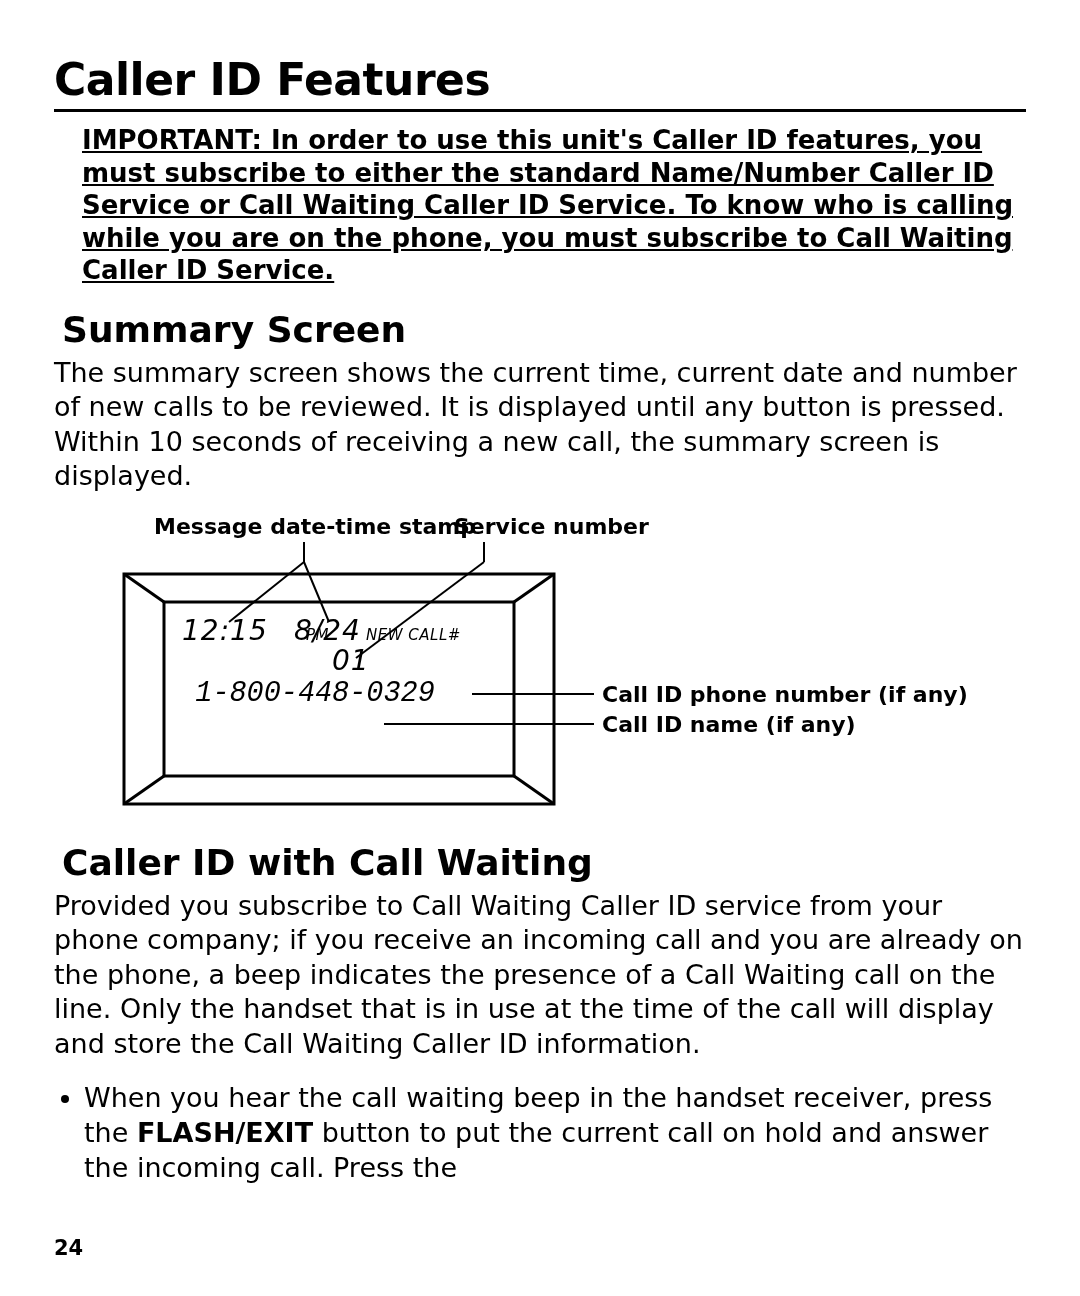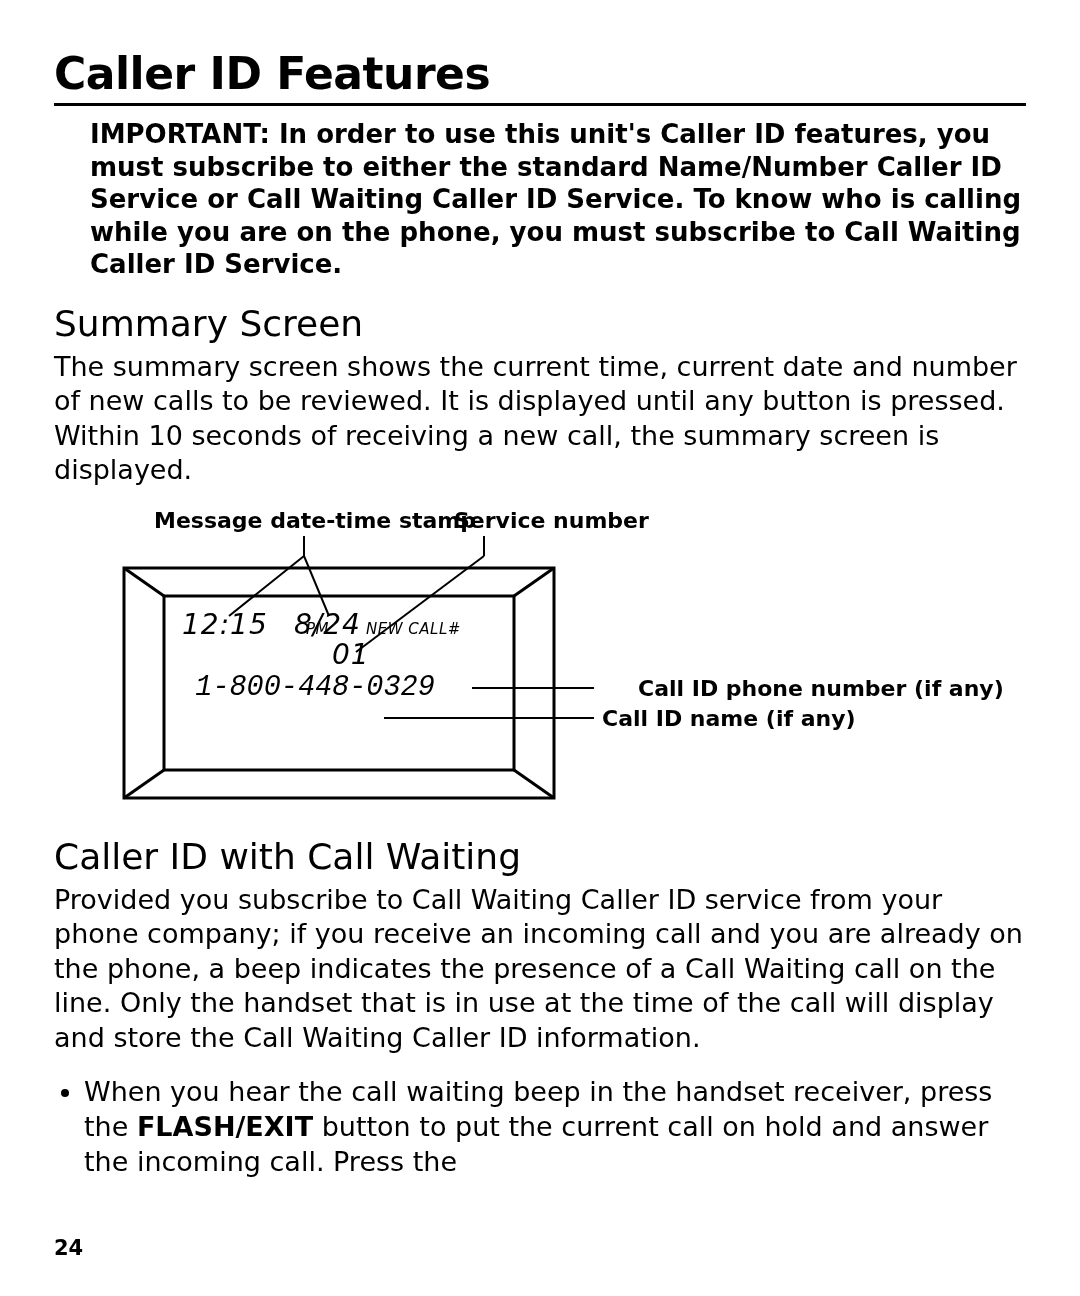--- a/index.html
+++ b/index.html
@@ -15,45 +15,46 @@
     box-sizing: border-box;
     padding: 48px 54px 30px 54px;
     position: relative;
     height: 100%;
   }
 
   .title {
     font-size: 44px;
     font-weight: 700;
     letter-spacing: -0.5px;
-    margin: 0 0 4px 0;
+    margin: 6px 0 4px 0;
   }
   .hr {
     border: none;
     border-top: 3px solid #000;
     margin: 0 0 12px 0;
   }
 
   .important {
     font-size: 26px;
     line-height: 1.25;
     font-weight: 700;
-    margin: 0 4px 22px 36px;
+    margin: 0 4px 22px 28px;
+    text-decoration: underline;
   }
 
   .body {
     font-size: 27px;
     line-height: 1.28;
     margin: 0 0 20px 0;
   }
 
   .h2 {
     font-size: 36px;
-    font-weight: 400;
-    margin: 18px 0 6px 0;
+    font-weight: 700;
+    margin: 18px 0 6px 8px;
   }
 
   .fig-wrap {
     position: relative;
     height: 310px;
     margin: 10px 0 6px 0;
   }
 
   .callout-top {
     position: absolute;
@@ -131,21 +132,21 @@
 
 
   <h2 class="h2">Summary Screen</h2>
   <p class="body">The summary screen shows the current time, current date and number of new calls to be reviewed. It is displayed until any button is pressed. Within 10 seconds of receiving a new call, the summary screen is displayed.</p>
 
   <div class="fig-wrap">
 
     <div class="callout-top" style="left:100px;">Message date-time stamp</div>
     <div class="callout-top" style="left:400px;">Service number</div>
 
-    <div class="callout-right" style="top:168px;margin-left:36px;">Call ID phone number (if any)</div>
+    <div class="callout-right" style="top:168px;">Call ID phone number (if any)</div>
     <div class="callout-right" style="top:198px;">Call ID name (if any)</div>
 
     <svg width="980" height="310" style="position:absolute;left:0;top:0;">
 
       <polygon points="70,60 500,60 500,290 70,290" fill="none" stroke="#000" stroke-width="3"></polygon>
 
       <polygon points="110,88 460,88 460,262 110,262" fill="none" stroke="#000" stroke-width="3"></polygon>
 
       <line x1="70" y1="60" x2="110" y2="88" stroke="#000" stroke-width="3"></line>
       <line x1="500" y1="60" x2="460" y2="88" stroke="#000" stroke-width="3"></line>

